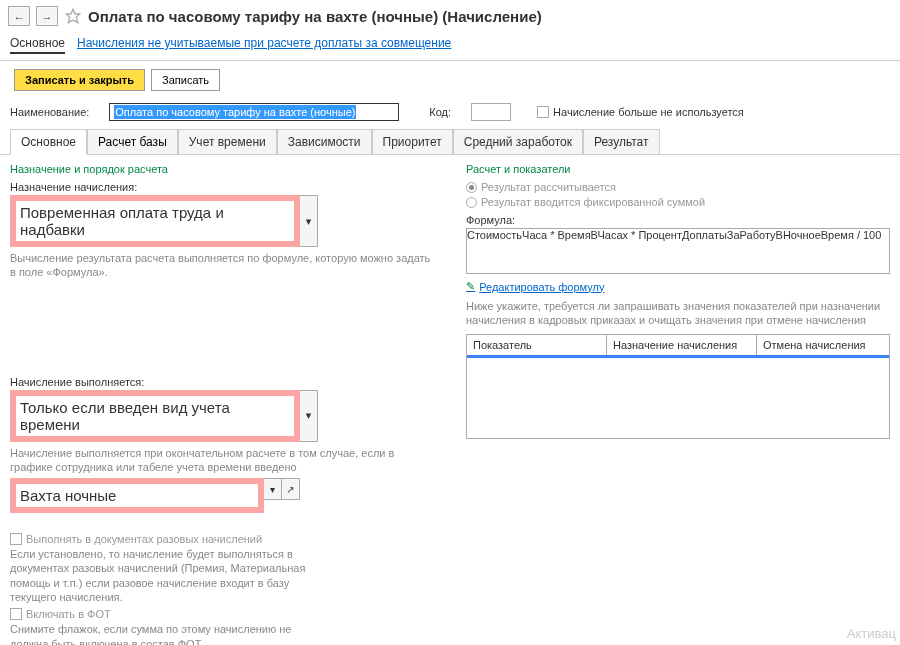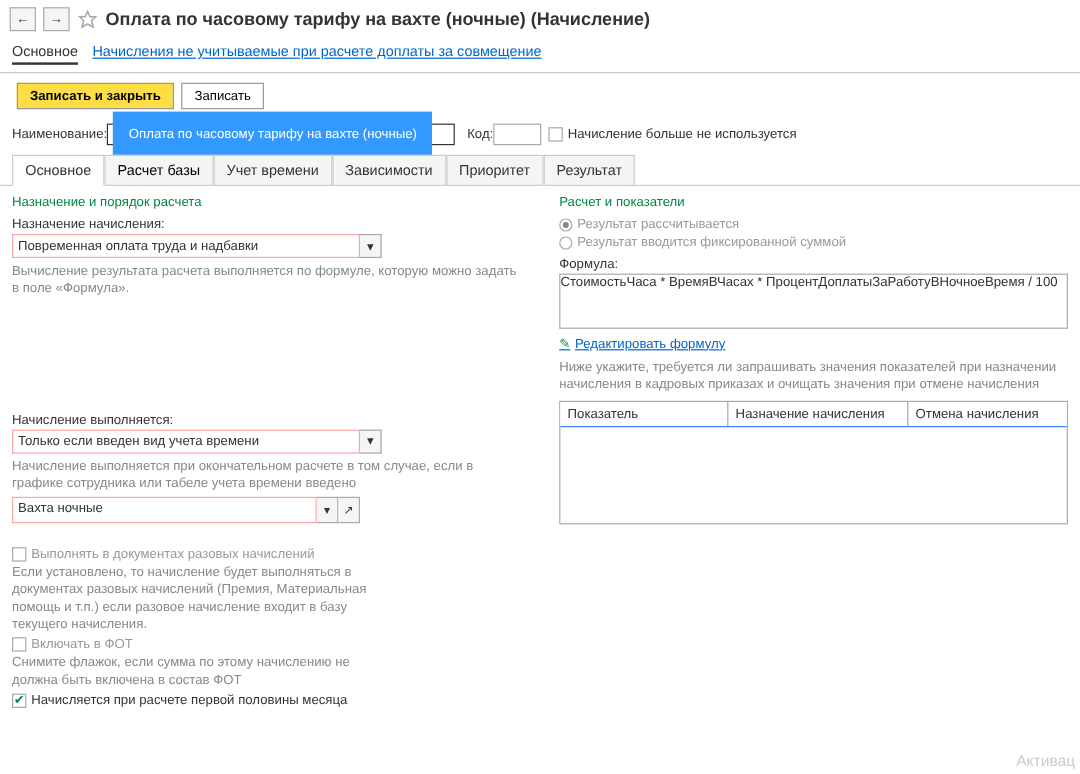--- a/index.html
+++ b/index.html
@@ -8,46 +8,46 @@
 .nav-btn { width: 22px; height: 20px; border: 1px solid #aaa; background: #f5f5f5; display: flex; align-items: center; justify-content: center; cursor: pointer; }
 .star-icon { width: 18px; height: 18px; display: flex; align-items: center; justify-content: center; }
 .title { font-size: 15px; font-weight: bold; color: #333; }
 .nav-tabs { display: flex; gap: 12px; padding: 2px 10px 6px; border-bottom: 1px solid #ccc; font-size: 12px; }
 .nav-tabs .tab { cursor: pointer; padding: 2px 0; }
 .nav-tabs .tab.active { border-bottom: 2px solid #333; }
 .nav-tabs .tab.link { color: #0066cc; text-decoration: underline; }
 .toolbar { display: flex; gap: 6px; padding: 8px 14px; }
 .btn-yellow { background: #ffdd44; border: 1px solid #999; padding: 4px 10px; font-weight: bold; cursor: pointer; font-size: 11px; }
 .btn { background: #fff; border: 1px solid #999; padding: 4px 10px; cursor: pointer; font-size: 11px; }
-.form-row { display: flex; align-items: center; gap: 0; padding: 4px 10px; }
+.form-row { display: flex; align-items: center; gap: 20px; padding: 4px 10px; }
 .label { font-size: 11px; }
 .input-highlight { border: 1px solid #333; padding: 2px 4px; font-size: 11px; width: 290px; }
-.input-highlight .sel { background: #3399ff; color: #fff; padding: 13px; }
+.input-highlight .sel { background: #3399ff; color: #fff; padding: 1px; }
 .input-small { border: 1px solid #aaa; padding: 2px 4px; width: 40px; height: 18px; }
 .checkbox-row { display: flex; align-items: flex-start; gap: 4px; }
 .tabs2 { display: flex; padding: 0 10px; margin-top: 4px; font-size: 12px; }
 .tabs2 .tab2 { padding: 5px 10px; border: 1px solid #ccc; background: #f5f5f5; cursor: pointer; }
 .tabs2 .tab2.active { background: #fff; border-bottom: 1px solid #fff; }
 .tabs2 .tab2.disabled { color: #000000; }
 .content { display: flex; padding: 8px 10px; gap: 32px; border-top: 1px solid #ccc; margin-top: -1px; }
 .col { flex: 1; }
 .section-title { color: #008844; font-size: 11px; margin-bottom: 6px; }
 .field-label { font-size: 11px; margin-bottom: 2px; margin-top: 6px; }
 .select-wrap { display: flex; margin-bottom: 4px; }
-.select { border: 1px solid #fca5a5; padding: 3px 4px; font-size: 11px; width: 290px; background: #fff; }
+.select { border: 6px solid #fca5a5; padding: 3px 4px; font-size: 15px; width: 290px; background: #fff; }
 .select-btn { border: 1px solid #aaa; border-left: none; width: 18px; display: flex; align-items: center; justify-content: center; background: #f5f5f5; cursor: pointer; }
 .helper-text { font-size: 11px; color: #888; margin-top: 2px; line-height: 1.3; }
 .radio-row { display: flex; align-items: center; gap: 4px; margin-bottom: 3px; font-size: 11px; color: #999; }
 .radio { width: 11px; height: 11px; border: 1px solid #aaa; border-radius: 50%; display: flex; align-items: center; justify-content: center; }
 .radio.checked::after { content: ''; width: 5px; height: 5px; background: #888; border-radius: 50%; }
 .formula-box { border: 1px solid #aaa; padding: 0; font-size: 11px; min-height: 46px; margin-top: 2px; }
 .edit-link { color: #0066cc; text-decoration: underline; cursor: pointer; font-size: 11px; display: flex; align-items: center; gap: 4px; margin-top: 6px; }
 .pencil-icon { color: #008844; }
 .table { border: 1px solid #aaa; margin-top: 6px; }
-.table-header { display: flex; background: #fff; border-bottom: 1px solid #3b82f6; }
+.table-header { display: flex; background: #fff; border-bottom: 3px solid #3b82f6; }
 .table-header .th { padding: 4px 6px; font-size: 11px; border-right: 1px solid #aaa; }
 .table-header .th:last-child { border-right: none; }
 .table-body { height: 80px; }
 .bottom-section { padding: 4px 10px; }
 .check-row { display: flex; align-items: center; gap: 4px; margin-top: 4px; font-size: 11px; }
 .check-row.disabled { color: #999; }
 .checkbox { width: 12px; height: 12px; border: 1px solid #aaa; display: flex; align-items: center; justify-content: center; }
 .checkbox.checked { background: #fff; color: #008844; }
 .watermark { position: absolute; right: 4px; bottom: 4px; color: #ccc; font-size: 13px; text-align: right; }
 .small-btns { display: flex; }
@@ -87,20 +87,21 @@
     <span>Начисление больше не используется</span>
   </div>
 </div>
 
 <div class="tabs2">
   <div class="tab2 active">Основное</div>
   <div class="tab2 disabled">Расчет базы</div>
   <div class="tab2">Учет времени</div>
   <div class="tab2">Зависимости</div>
   <div class="tab2">Приоритет</div>
+  <div class="tab2">Средний заработок</div>
   <div class="tab2">Результат</div>
 </div>
 
 <div class="content">
   <div class="col">
     <div class="section-title">Назначение и порядок расчета</div>
     <div class="field-label">Назначение начисления:</div>
     <div class="select-wrap">
       <div class="select">Повременная оплата труда и надбавки</div>
       <div class="select-btn">▾</div>

